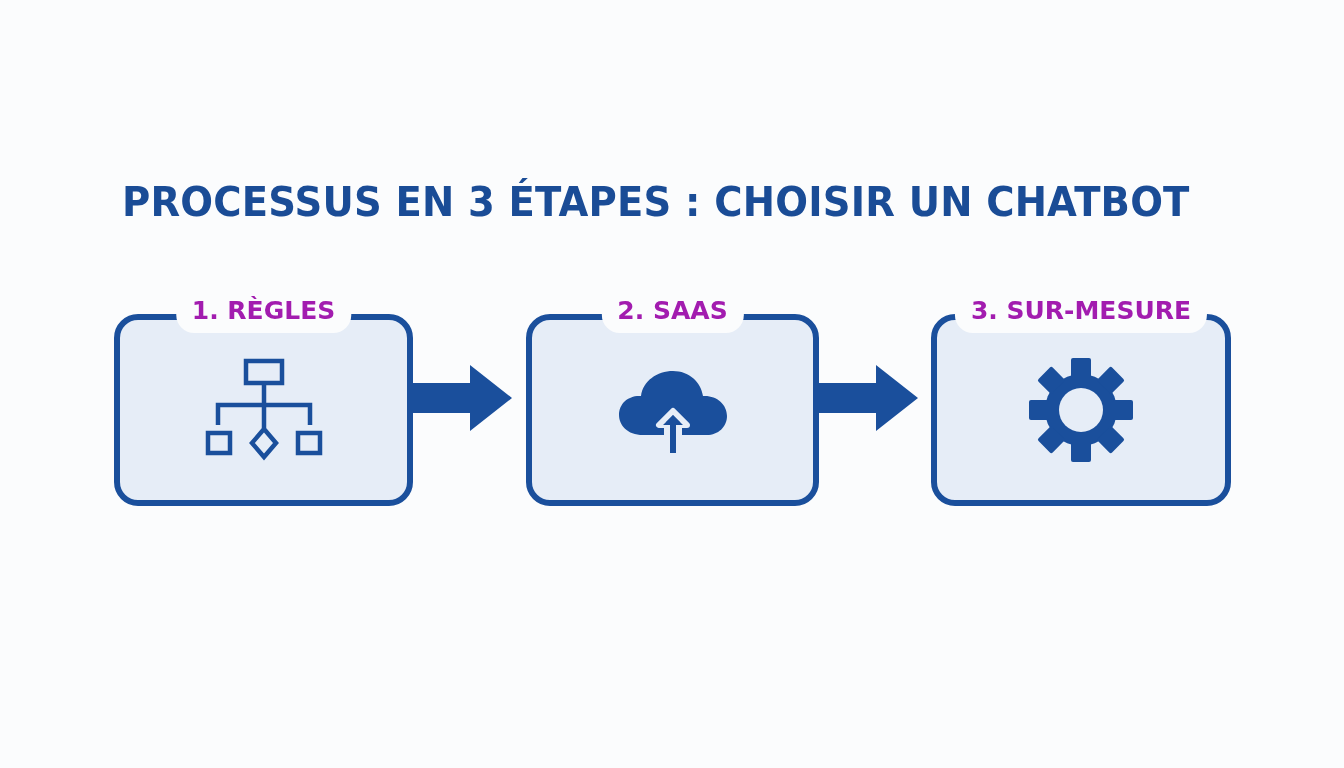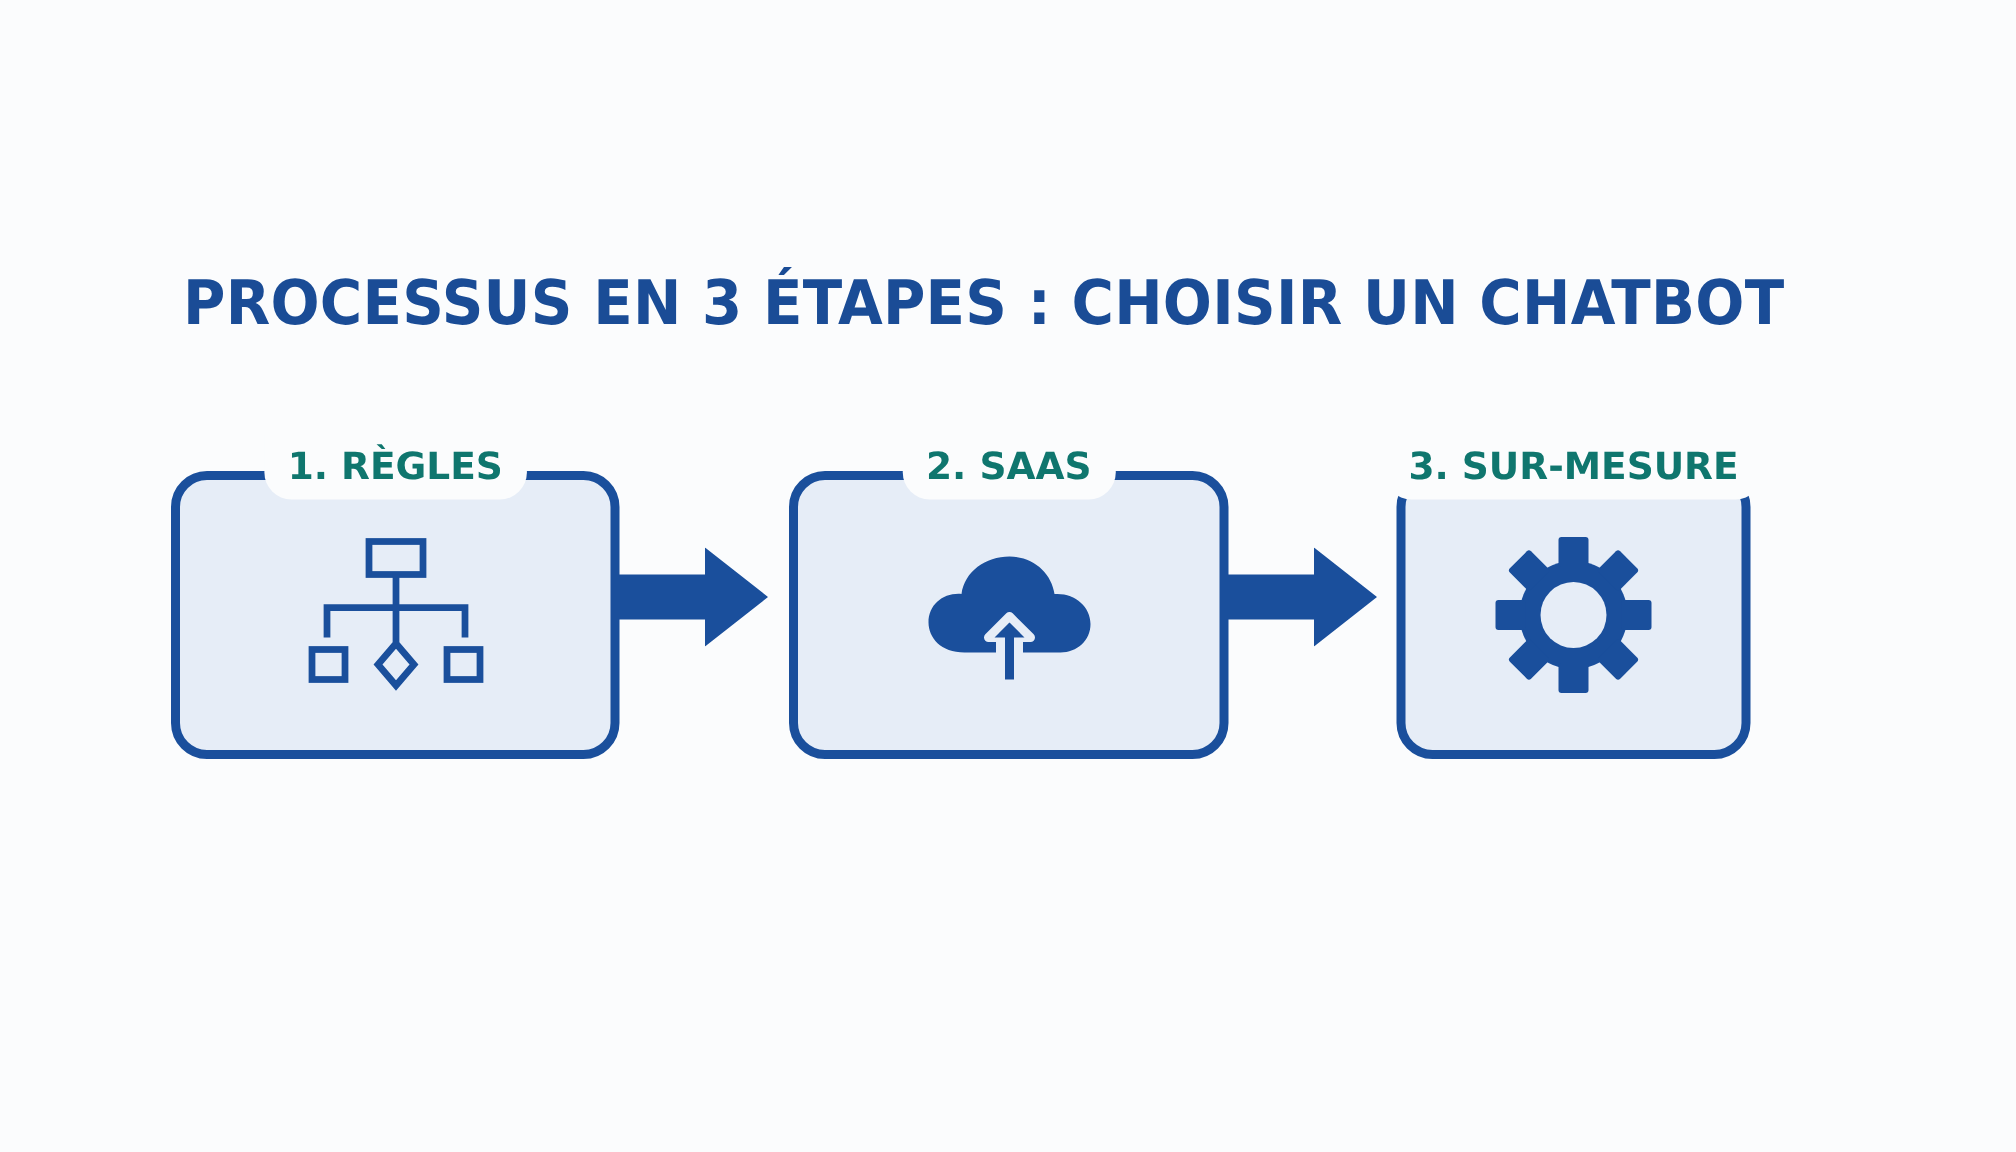--- a/index.html
+++ b/index.html
@@ -18,21 +18,21 @@
       position: absolute; top: 314px; height: 192px;
       box-sizing: border-box;
       border: 6px solid #1a4f9c; border-radius: 24px;
       background: #e6edf7;
     }
     .step-label {
       position: absolute; top: -30px; left: 50%;
       transform: translateX(-50%);
       background: #fbfcfd; padding: 6px 16px 8px 16px;
       border-radius: 0 0 18px 18px;
-      font-size: 25px; font-weight: bold; color: #0f766e;
+      font-size: 25px; font-weight: bold; color: #a21caf;
       white-space: nowrap;
     }
     .icon { position: absolute; left: 50%; top: 50%; transform: translate(-50%, -50%); }
     .arrow { position: absolute; top: 365px; }
   </style>
 </head>
 <body>
 
 <div class="title">PROCESSUS EN 3 ÉTAPES : CHOISIR UN CHATBOT</div>
 
@@ -60,21 +60,21 @@
     <path d="M28,68 C12,68 4,58 4,48 C4,36 14,28 26,29 C28,14 42,4 58,4 C74,4 86,15 88,29 C101,28 112,37 112,49 C112,60 103,68 92,68 Z" fill="#1a4f9c"></path>
     <path d="M58,44 L44,58 L52,58 L52,68 L64,68 L64,58 L72,58 Z" fill="none" stroke="#e6edf7" stroke-width="6" stroke-linejoin="round"></path>
     <path d="M58,48 L48,58 L55,58 L55,86 L61,86 L61,58 L68,58 Z" fill="#1a4f9c"></path>
   </svg>
 </div>
 
 <svg class="arrow" style="left:818px;" width="104" height="66" viewBox="0 0 104 66">
   <polygon points="0,18 58,18 58,0 100,33 58,66 58,48 0,48" fill="#1a4f9c"></polygon>
 </svg>
 
-<div class="step" style="left:931px; width:236px;">
+<div class="step" style="left:931px; width:300px;">
   <div class="step-label">3. SUR-MESURE</div>
   <svg class="icon" style="margin-top:0px" width="110" height="110" viewBox="-55 -55 110 110">
     <g fill="#1a4f9c">
       <circle r="36"></circle>
       <rect x="-10" y="-52" width="20" height="20" rx="2"></rect>
       <rect x="-10" y="-52" width="20" height="20" rx="2" transform="rotate(45)"></rect>
       <rect x="-10" y="-52" width="20" height="20" rx="2" transform="rotate(90)"></rect>
       <rect x="-10" y="-52" width="20" height="20" rx="2" transform="rotate(135)"></rect>
       <rect x="-10" y="-52" width="20" height="20" rx="2" transform="rotate(180)"></rect>
       <rect x="-10" y="-52" width="20" height="20" rx="2" transform="rotate(225)"></rect>

